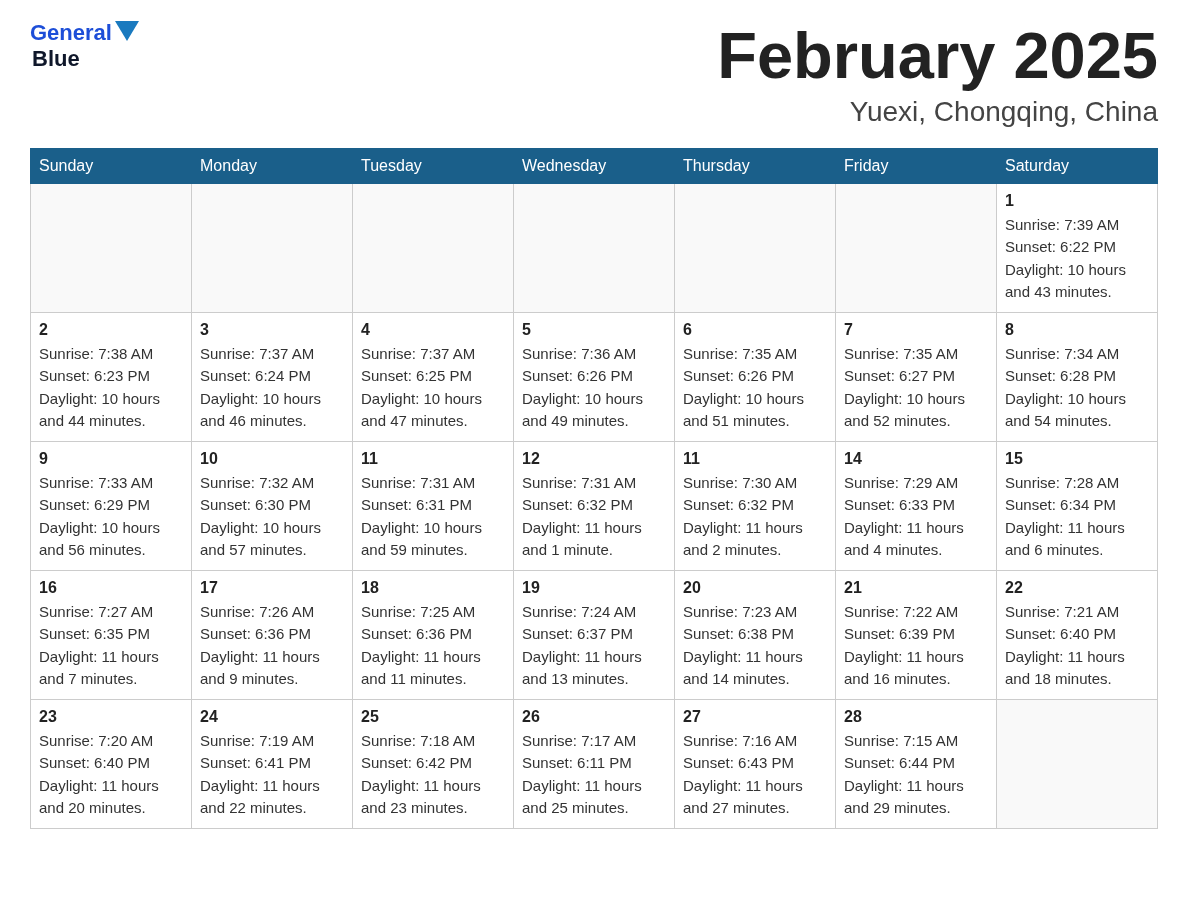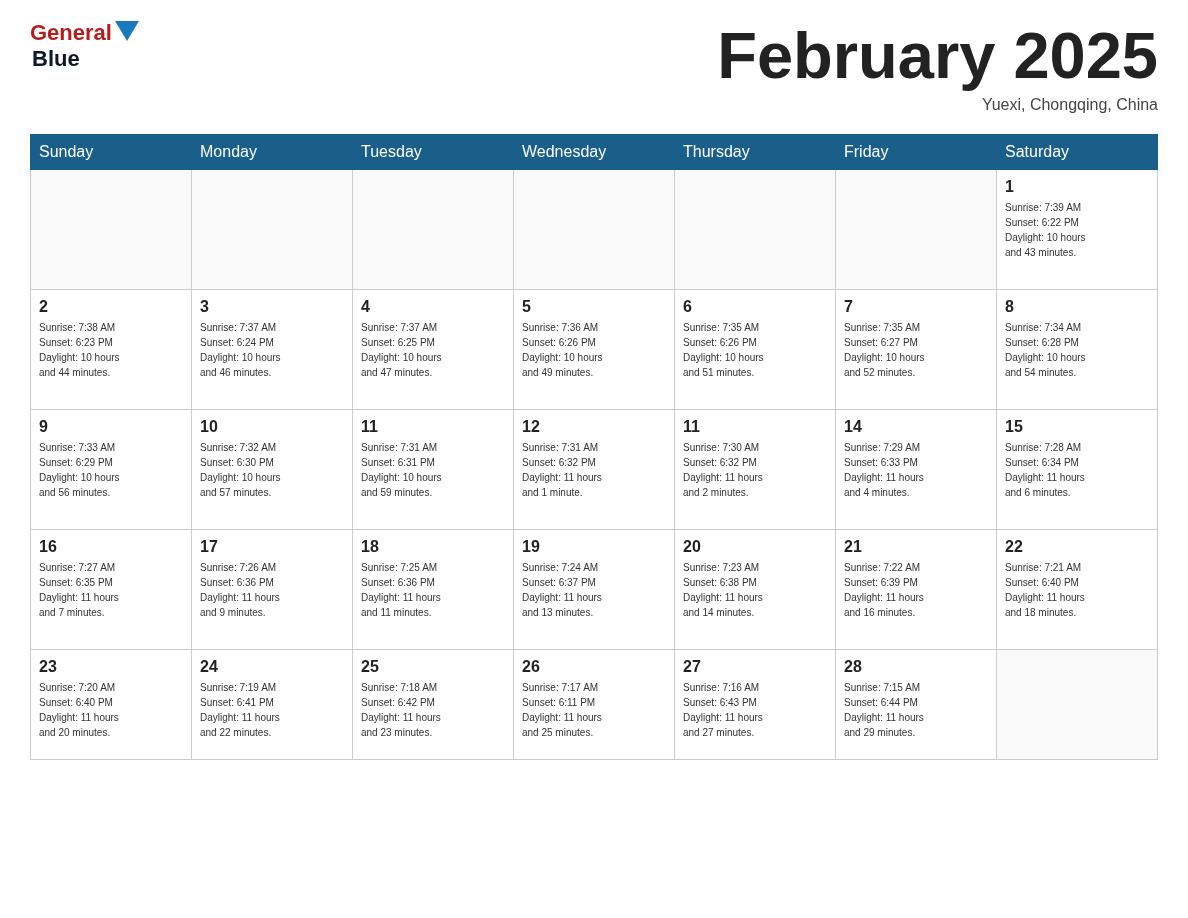--- a/index.html
+++ b/index.html
@@ -13,21 +13,21 @@
     }
     .header {
       display: flex;
       justify-content: space-between;
       align-items: flex-start;
       margin-bottom: 20px;
     }
     .logo-text-general {
       font-size: 22px;
       font-weight: bold;
-      color: #b91c1c;
+      color: #1d4ed8;
     }
     .logo-text-blue {
       font-size: 22px;
       font-weight: bold;
       color: #0f172a;
     }
     .logo-triangle {
       width: 0;
       height: 0;
       border-left: 12px solid transparent;
@@ -41,21 +41,21 @@
     .header-right {
       text-align: right;
     }
     .month-title {
       font-size: 65px;
       font-weight: bold;
       color: #222;
       line-height: 1.1;
     }
     .location-title {
-      font-size: 16px;
+      font-size: 28px;
       color: #444;
       margin-top: 4px;
     }
     table {
       width: 100%;
       border-collapse: collapse;
       table-layout: fixed;
     }
     th {
       background-color: #1a5f8a;
@@ -79,21 +79,21 @@
     td.empty {
       background: #f9f9f9;
     }
     .day-number {
       font-size: 16px;
       font-weight: bold;
       color: #222;
       margin-bottom: 4px;
     }
     .day-info {
-      font-size: 10px;
+      font-size: 15px;
       line-height: 1.5;
       color: #333;
     }
     tr:last-child td {
       height: 110px;
     }
     .logo-wrapper {
       display: flex;
       flex-direction: column;
       align-items: flex-start;

